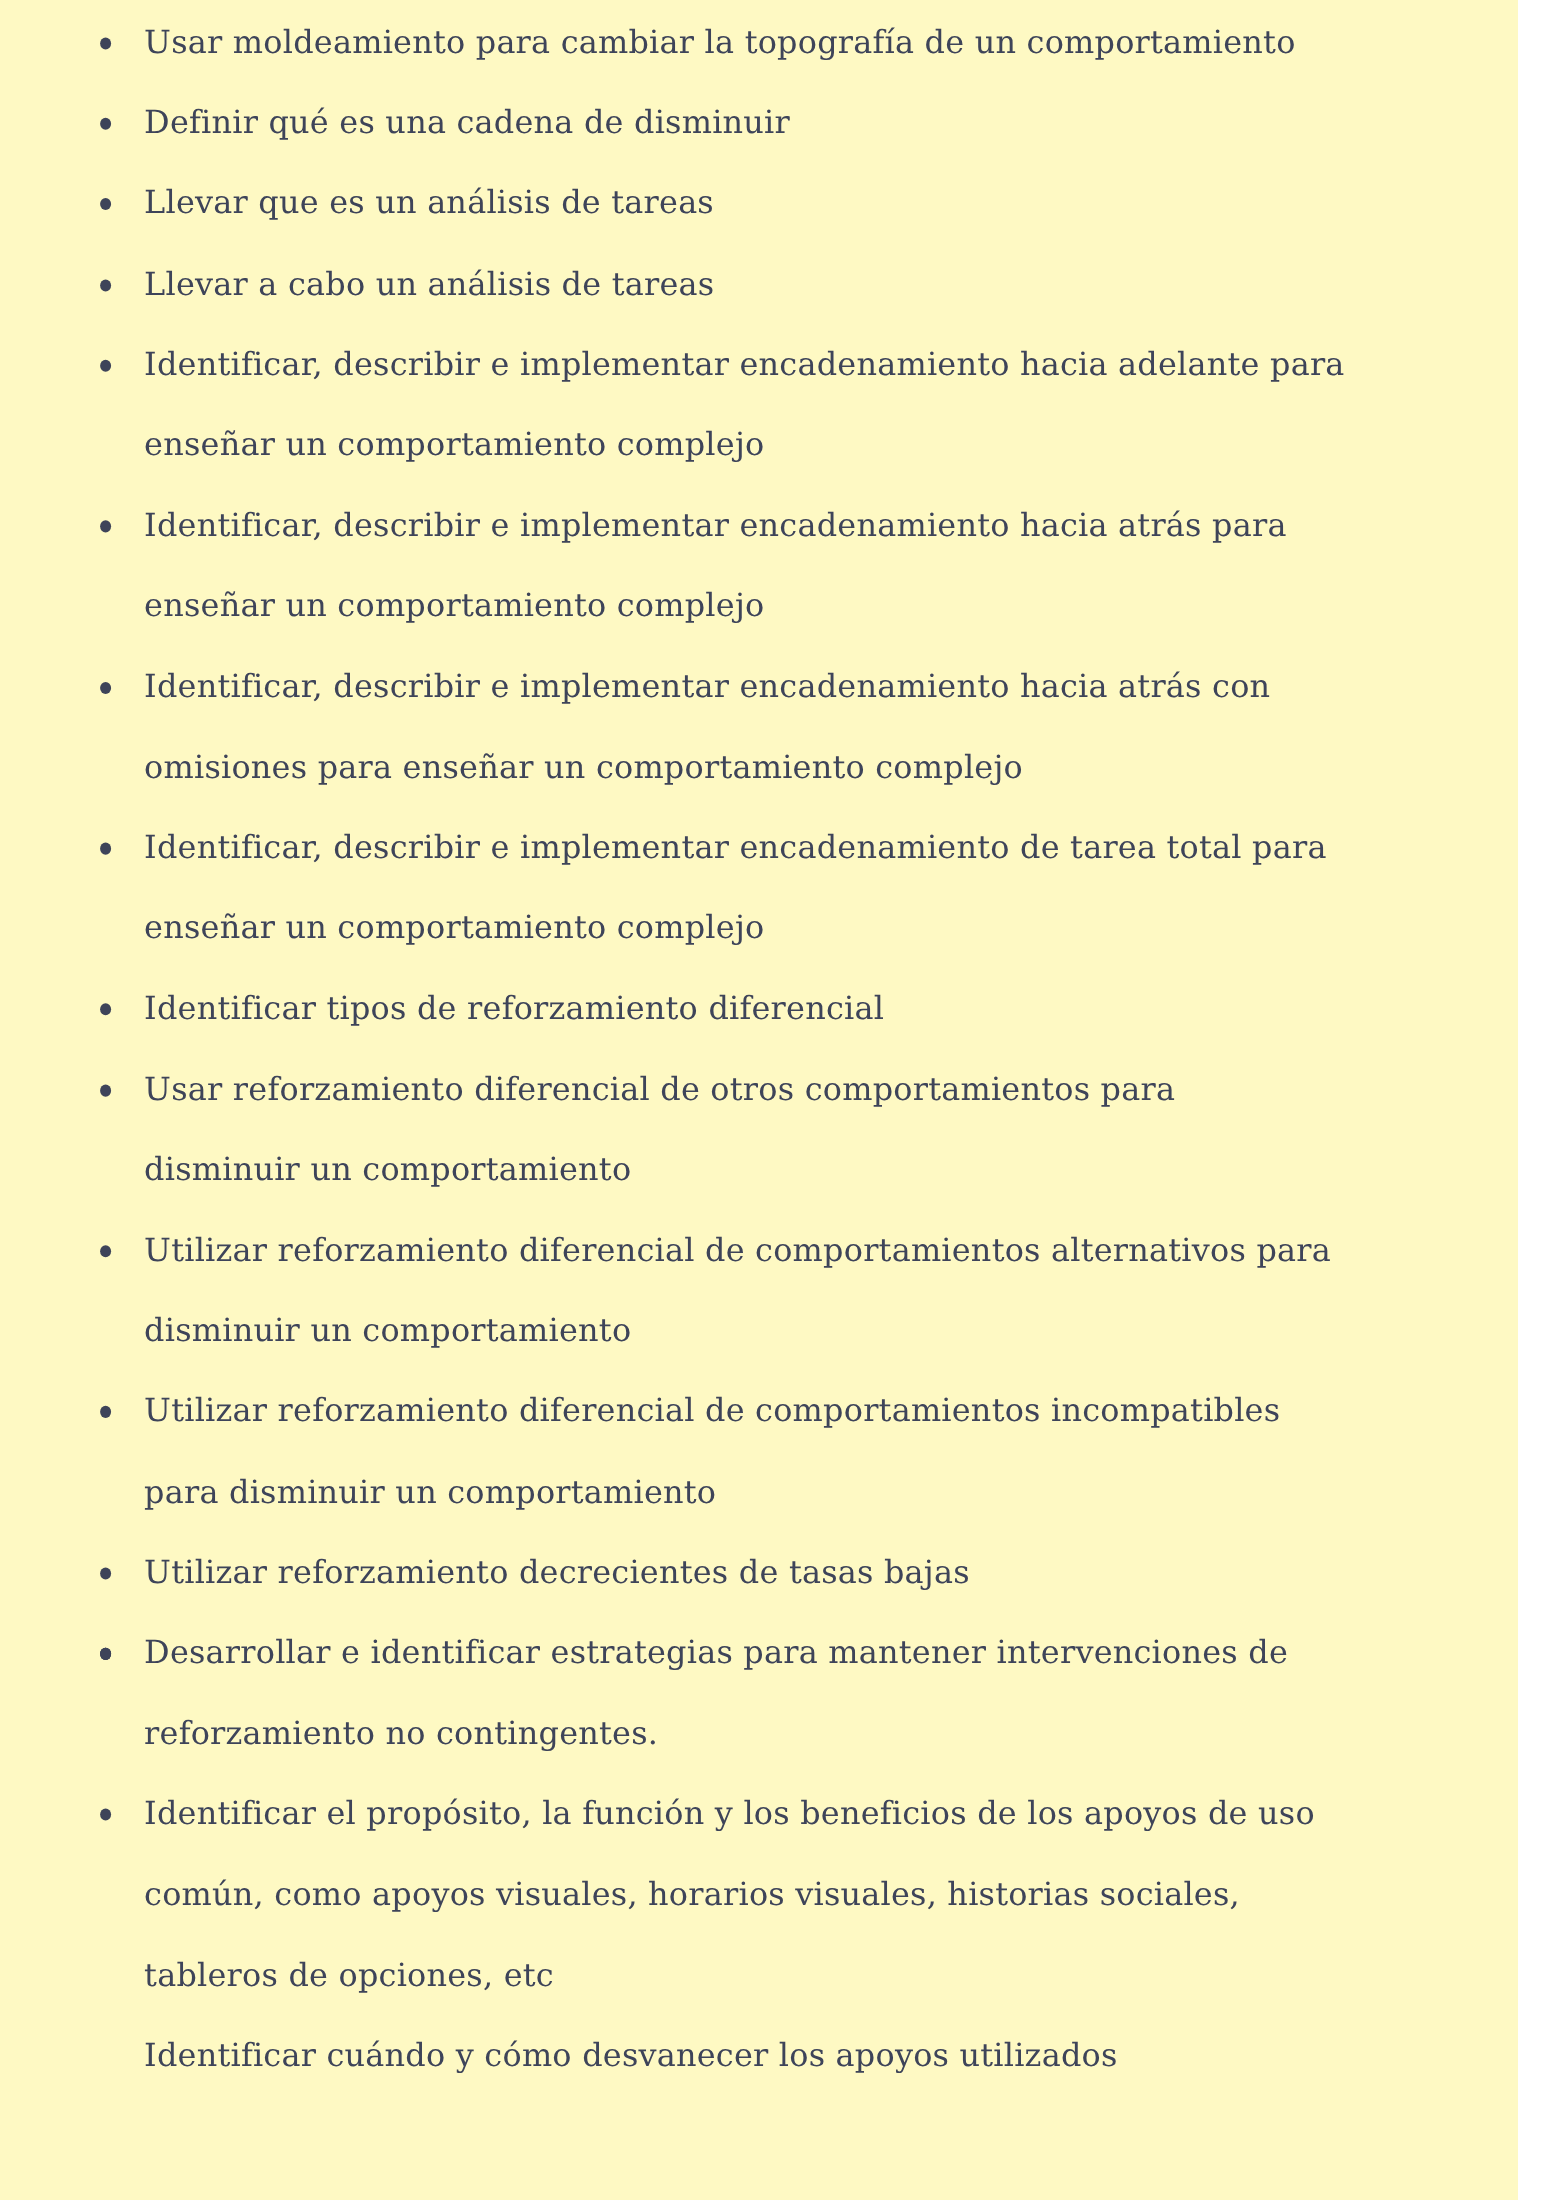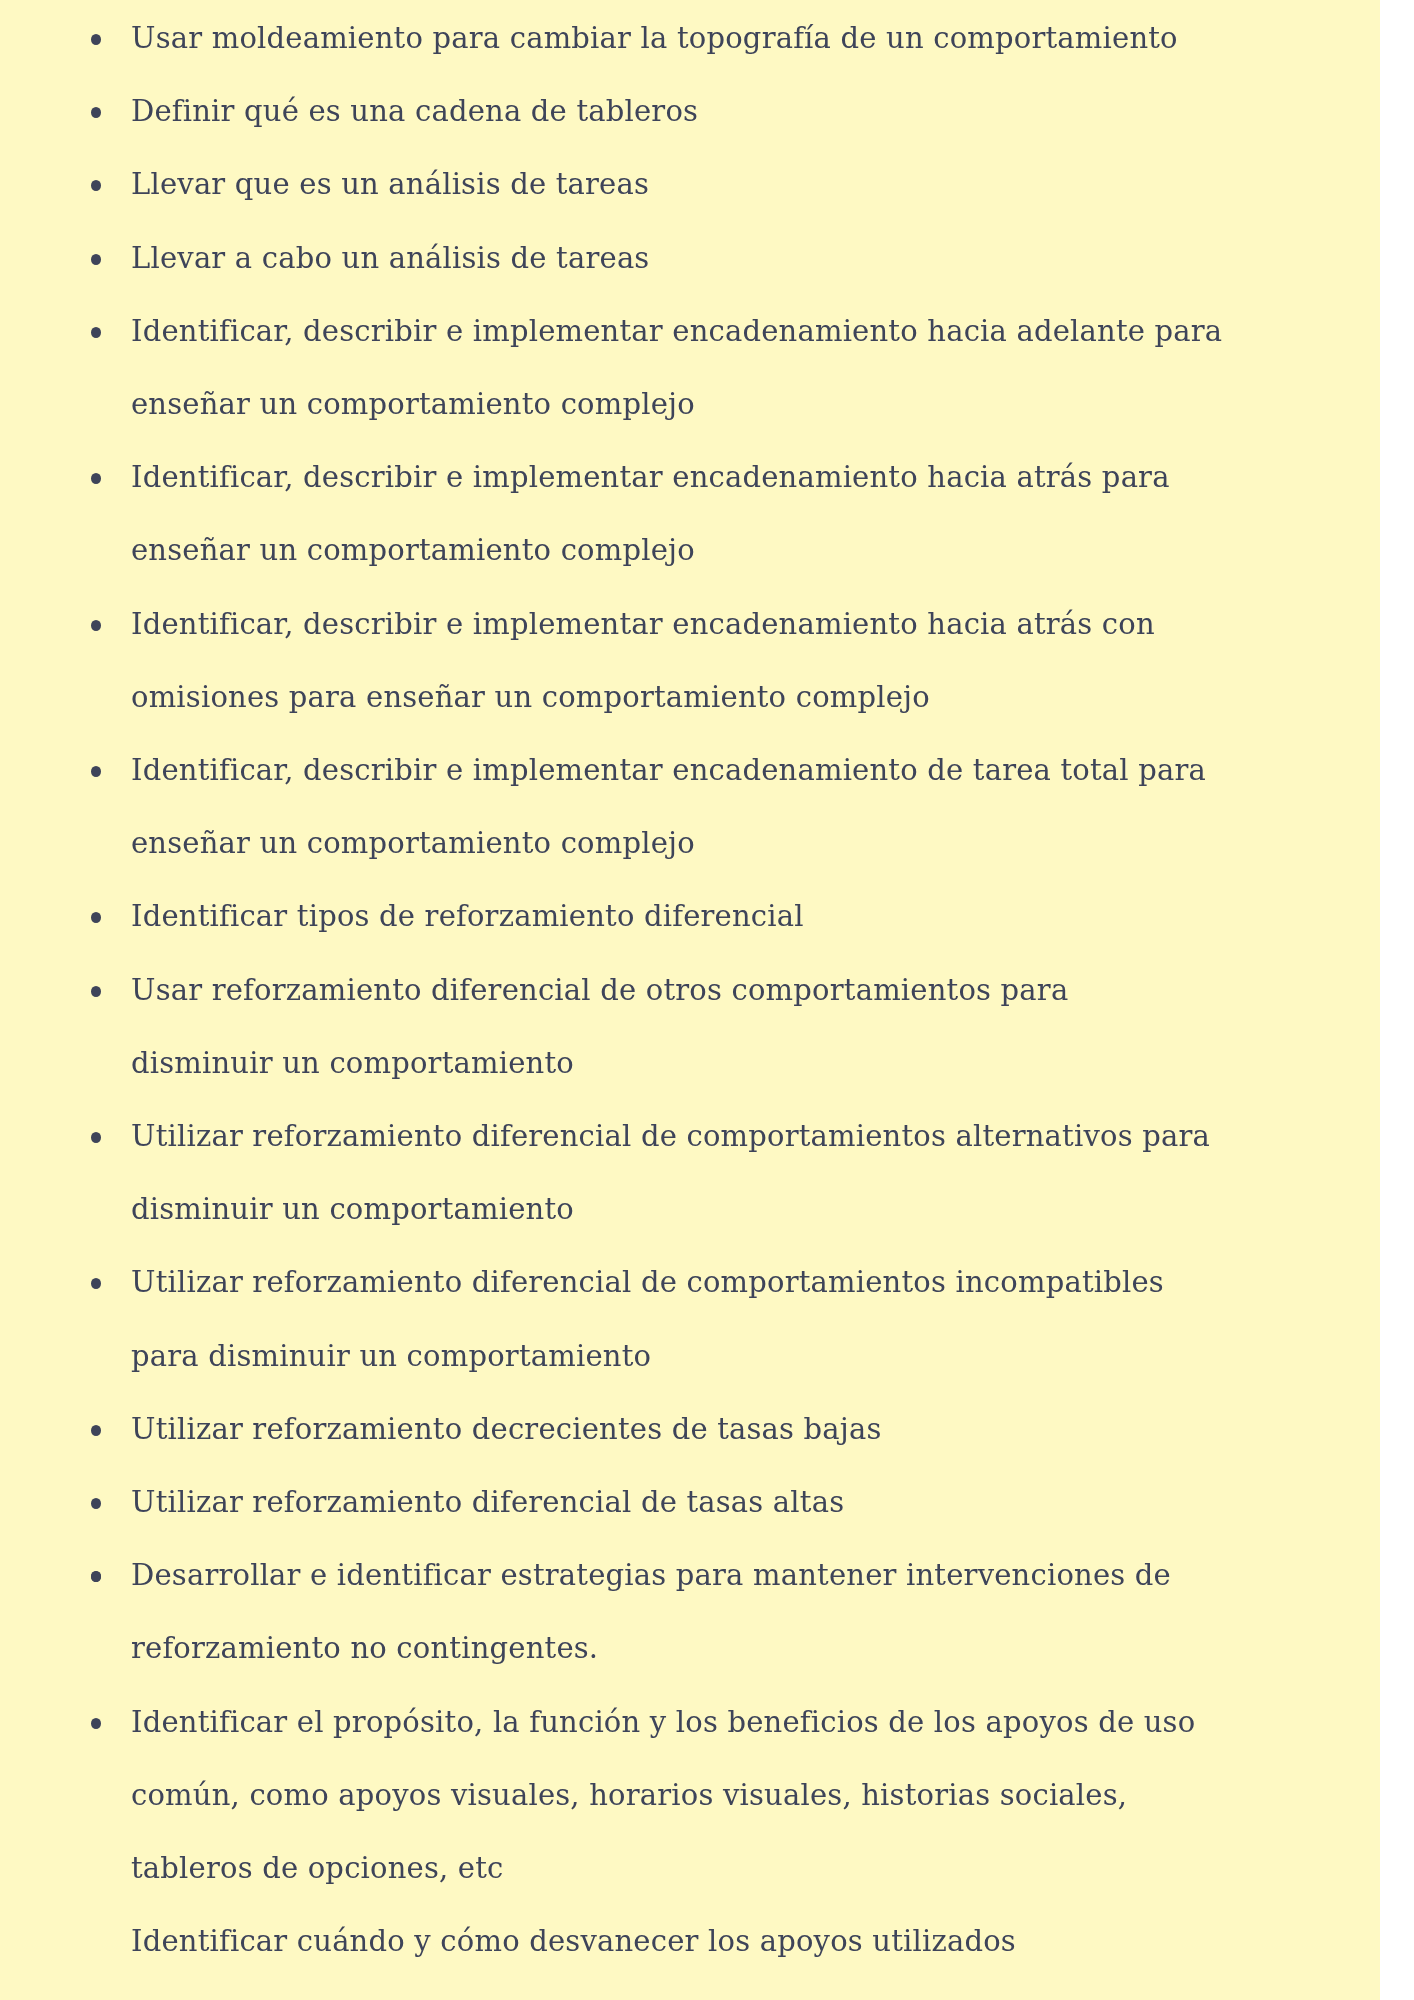--- a/index.html
+++ b/index.html
@@ -42,40 +42,40 @@
     border-radius: 50%;
     background: #3e4459;
   }
 </style>
 </head>
 <body>
 
 <main class="page">
   <ul class="objectives-list">
       <li><span class="bullet"></span><span>Usar moldeamiento para cambiar la topografía de un comportamiento</span></li>
-      <li><span class="bullet"></span><span>Definir qué es una cadena de tableros</span></li>
+      <li><span class="bullet"></span><span>Definir qué es una cadena de disminuir</span></li>
       <li><span class="bullet"></span><span>Llevar que es un análisis de tareas</span></li>
       <li><span class="bullet"></span><span>Llevar a cabo un análisis de tareas</span></li>
       <li><span class="bullet"></span><span>Identificar, describir e implementar encadenamiento hacia adelante para
 enseñar un comportamiento complejo</span></li>
       <li><span class="bullet"></span><span>Identificar, describir e implementar encadenamiento hacia atrás para
 enseñar un comportamiento complejo</span></li>
       <li><span class="bullet"></span><span>Identificar, describir e implementar encadenamiento hacia atrás con
 omisiones para enseñar un comportamiento complejo</span></li>
       <li><span class="bullet"></span><span>Identificar, describir e implementar encadenamiento de tarea total para
 enseñar un comportamiento complejo</span></li>
       <li><span class="bullet"></span><span>Identificar tipos de reforzamiento diferencial</span></li>
       <li><span class="bullet"></span><span>Usar reforzamiento diferencial de otros comportamientos para
 disminuir un comportamiento</span></li>
       <li><span class="bullet"></span><span>Utilizar reforzamiento diferencial de comportamientos alternativos para
 disminuir un comportamiento</span></li>
       <li><span class="bullet"></span><span>Utilizar reforzamiento diferencial de comportamientos incompatibles
 para disminuir un comportamiento</span></li>
       <li><span class="bullet"></span><span>Utilizar reforzamiento decrecientes de tasas bajas</span></li>
-      <li><span class="bullet"></span><span>Utilizar reforzamiento diferencial de tasas altas</span></li>
+      <li><span class="bullet"></span></li>
       <li><span class="bullet"></span></li>
       <li><span class="bullet"></span><span>Desarrollar e identificar estrategias para mantener intervenciones de
 reforzamiento no contingentes.</span></li>
       <li><span class="bullet"></span><span>Identificar el propósito, la función y los beneficios de los apoyos de uso
 común, como apoyos visuales, horarios visuales, historias sociales,
 tableros de opciones, etc</span></li>
       <li><span>Identificar cuándo y cómo desvanecer los apoyos utilizados</span></li>
     </ul>
 </main>
 

